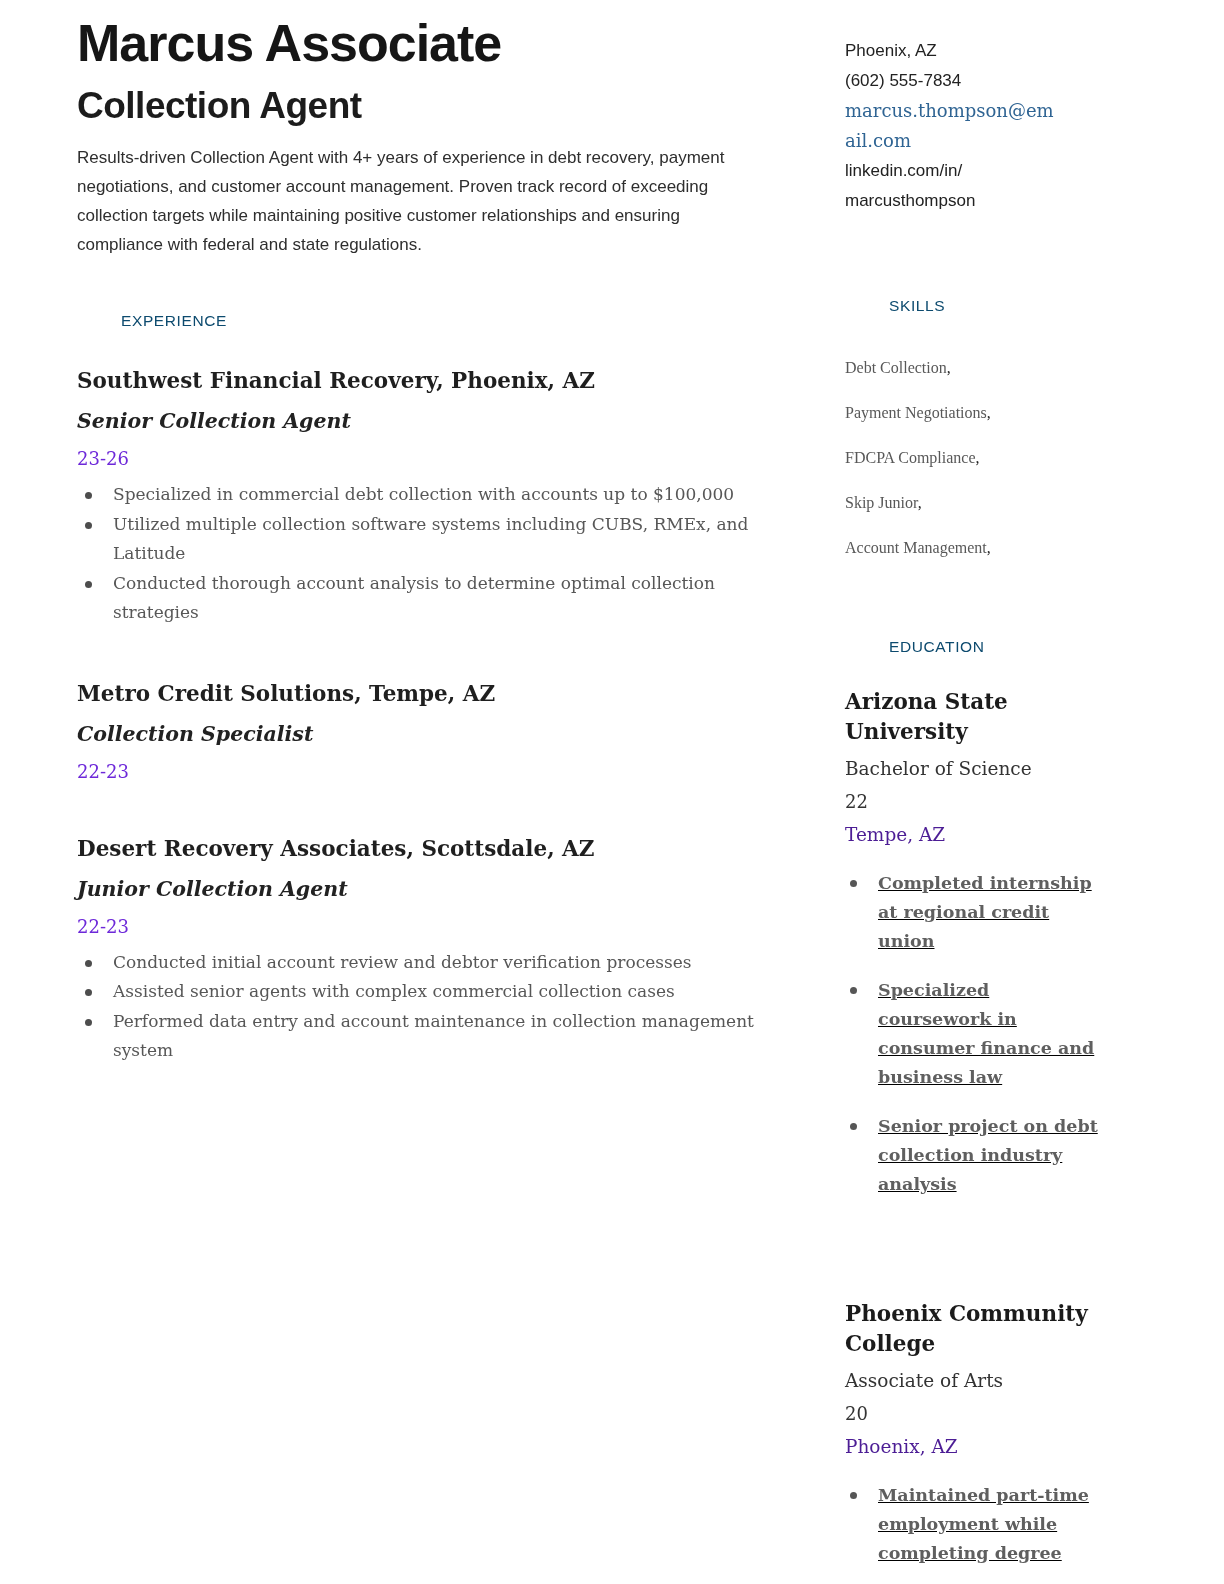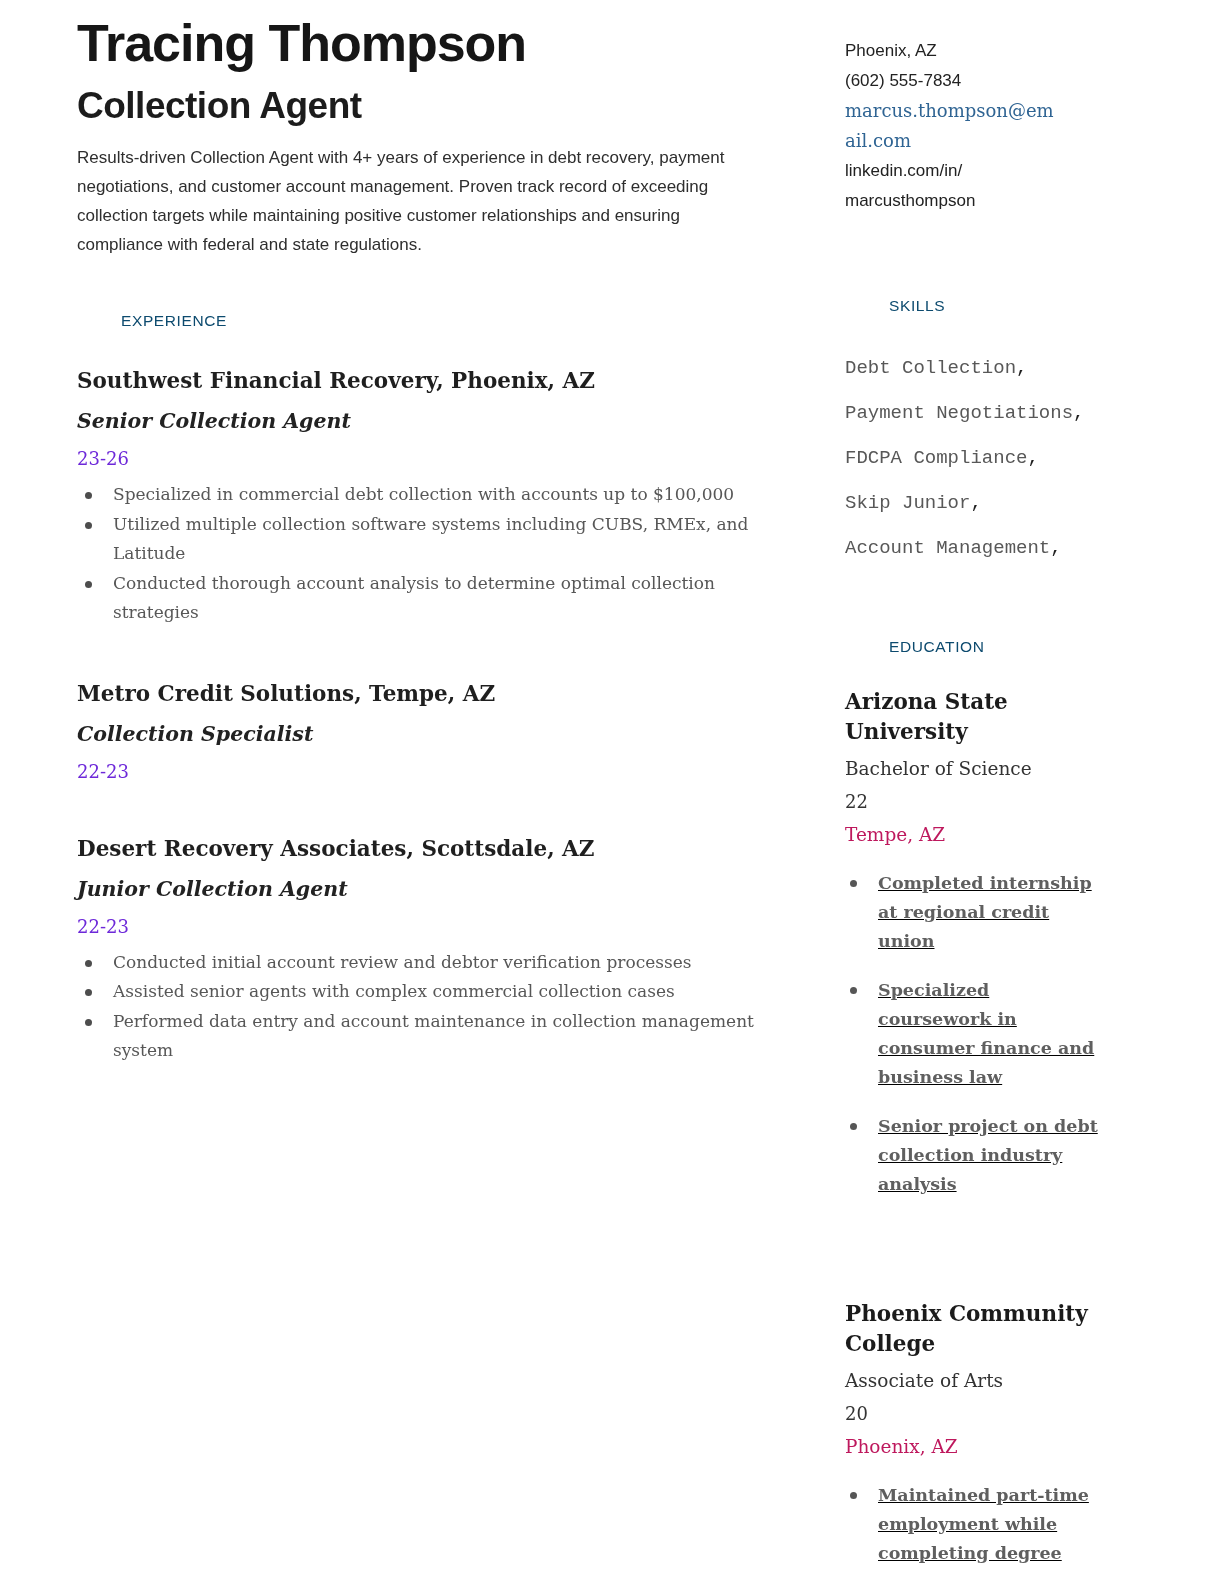--- a/index.html
+++ b/index.html
@@ -60,61 +60,61 @@
   .contact { position:absolute; left:845px; top:36px; width:260px; }
   .contact-line { font-size:17px; line-height:30px; color:#222222; }
   .contact-email {
     display:block; width:216px; word-break:break-all;
     font-family:"DejaVu Serif", "Liberation Serif", serif;
     font-size:18px; line-height:30px; color:#2f6493; text-decoration:none;
   }
   .skills { position:absolute; left:845px; top:296px; width:302px; }
   .skills-list { list-style:none; margin-top:40px; }
   .skills-list li {
-    font-family:Liberation Mono, monospace;
-    font-size:19px; line-height:24px; color:#585858; margin-bottom:21px;
+    font-family:Liberation Serif, serif;
+    font-size:16px; line-height:24px; color:#585858; margin-bottom:21px;
   }
   .skill-comma { color:#1f1f1f; }
 
   .education { position:absolute; left:845px; top:637px; width:262px; }
   .school { margin-top:30px; }
   .school + .school { margin-top:100px; }
   .school-name {
     font-family:"DejaVu Serif", "Liberation Serif", serif;
     font-size:21.5px; line-height:30px; font-weight:700; color:#1b1b1b;
   }
   .school-degree {
     font-family:"DejaVu Serif", "Liberation Serif", serif;
     font-size:18.5px; line-height:24px; color:#333333; margin-top:10px;
   }
   .school-year {
     font-family:"DejaVu Serif", "Liberation Serif", serif;
     font-size:18px; line-height:24px; color:#333333; margin-top:9px;
   }
   .school-location {
     font-family:"DejaVu Serif", "Liberation Serif", serif;
-    font-size:18.5px; line-height:24px; color:#be185d; margin-top:9px;
+    font-size:18.5px; line-height:24px; color:#4c1d95; margin-top:9px;
   }
   .school-bullets { list-style:none; margin-top:22px;text-decoration:underline; }
   .school-bullets li {
     position:relative; padding-left:33px; width:255px;
     font-family:"DejaVu Serif", "Liberation Serif", serif;
     font-size:17.5px; line-height:29px; font-weight:600; color:#5f5f5f;
     margin-bottom:20px;
   }
   .school-bullets li::before {
     content:""; position:absolute; left:5px; top:11px;
     width:7px; height:7px; border-radius:50%; background:#565656;
   }
 </style>
 </head>
 <body>
 
 <div class="left-col">
-  <h1 class="name">Tracing Thompson</h1>
+  <h1 class="name">Marcus Associate</h1>
   <h2 class="role">Collection Agent</h2>
   <p class="summary">Results-driven Collection Agent with 4+ years of experience in debt recovery, payment negotiations, and customer account management. Proven track record of exceeding collection targets while maintaining positive customer relationships and ensuring compliance with federal and state regulations.</p>
 
   <div class="section-heading experience-heading">EXPERIENCE</div>
 
   <div class="job">
     <h3 class="job-company">Southwest Financial Recovery, Phoenix, AZ</h3>
     <h4 class="job-title">Senior Collection Agent</h4>
     <div class="job-dates">23-26</div>
     <ul class="job-bullets">

